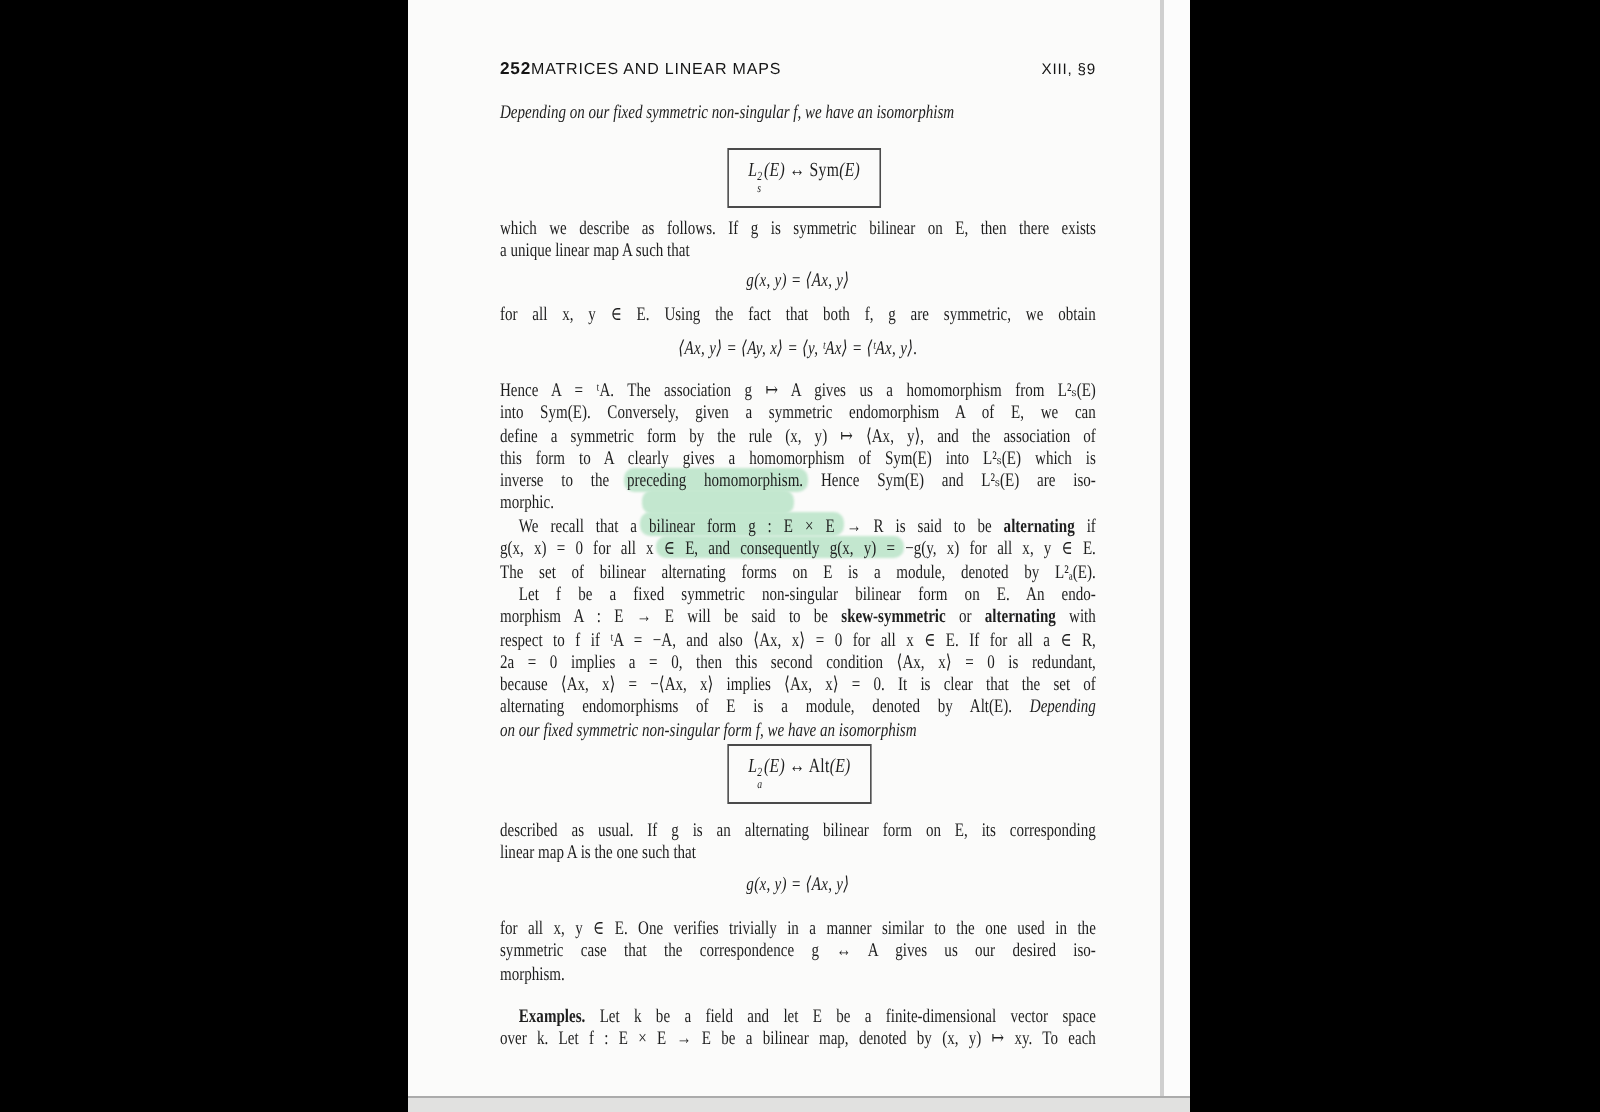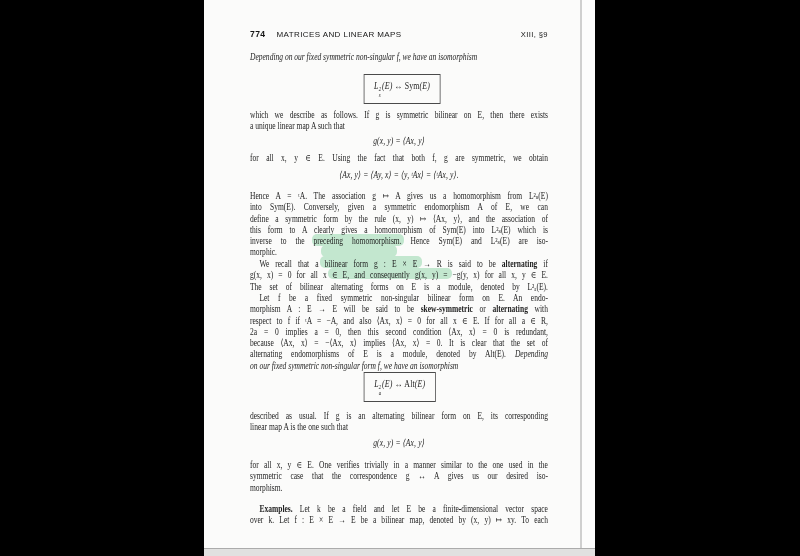--- a/index.html
+++ b/index.html
@@ -19,21 +19,21 @@
   .ln.last{text-align:left;text-align-last:left;}
   .ln.c{text-align:center;text-align-last:center;}
   .ln.ind{text-indent:12px;}
   .i,.ital{font-style:italic;}
   .b{font-weight:bold;}
   .eq{font-style:italic;letter-spacing:0.2px;}
 
   .header{left:46px;top:29px;width:298px;display:flex;align-items:baseline;
           font-family:"Liberation Sans","DejaVu Sans",sans-serif;font-size:8px;letter-spacing:0.4px;color:#151515;}
   .pgnum{font-weight:bold;font-size:8.6px;}
-  .rtitle{margin-left:11px;flex:1;}
+  .rtitle{flex:1;}
   .section{font-size:7.6px;text-align:right;}
 
   .fbox{display:inline-block;border:1px solid #4a4a4a;padding:5px 12px 6px 12px;font-size:10px;
         background:#fbfbfa;letter-spacing:0.2px;}
   .fbox .var{font-style:italic;}
   .ss{display:inline-flex;flex-direction:column;align-items:flex-start;font-size:6.2px;line-height:5.6px;
       vertical-align:-2px;margin-right:1px;font-style:italic;}
   .ss sup,.ss sub{font-size:inherit;line-height:inherit;position:static;vertical-align:baseline;}
   .center{text-align:center;}
 </style>
@@ -42,21 +42,21 @@
 
 <div class="viewer">
   <div class="page">
 
     <div class="hl" style="left:108px;top:234px;width:92px;height:12px;"></div>
     <div class="hl" style="left:117px;top:245px;width:76px;height:12px;"></div>
     <div class="hl" style="left:116px;top:256px;width:102px;height:12px;"></div>
     <div class="hl" style="left:124px;top:268px;width:124px;height:11px;"></div>
 
     <div class="block header">
-      <span class="pgnum">774</span>
+      <span class="pgnum">252</span>
       <span class="rtitle">MATRICES AND LINEAR MAPS</span>
       <span class="section">XIII, §9</span>
     </div>
 
     <div class="block txt" style="top:51px;">
       <div class="ln last ital">Depending on our fixed symmetric non-singular f, we have an isomorphism</div>
     </div>
 
     <div class="block txt center" style="top:74px;">
       <span class="fbox" style="margin-left:8px;"><span class="var">L</span><span class="ss">

